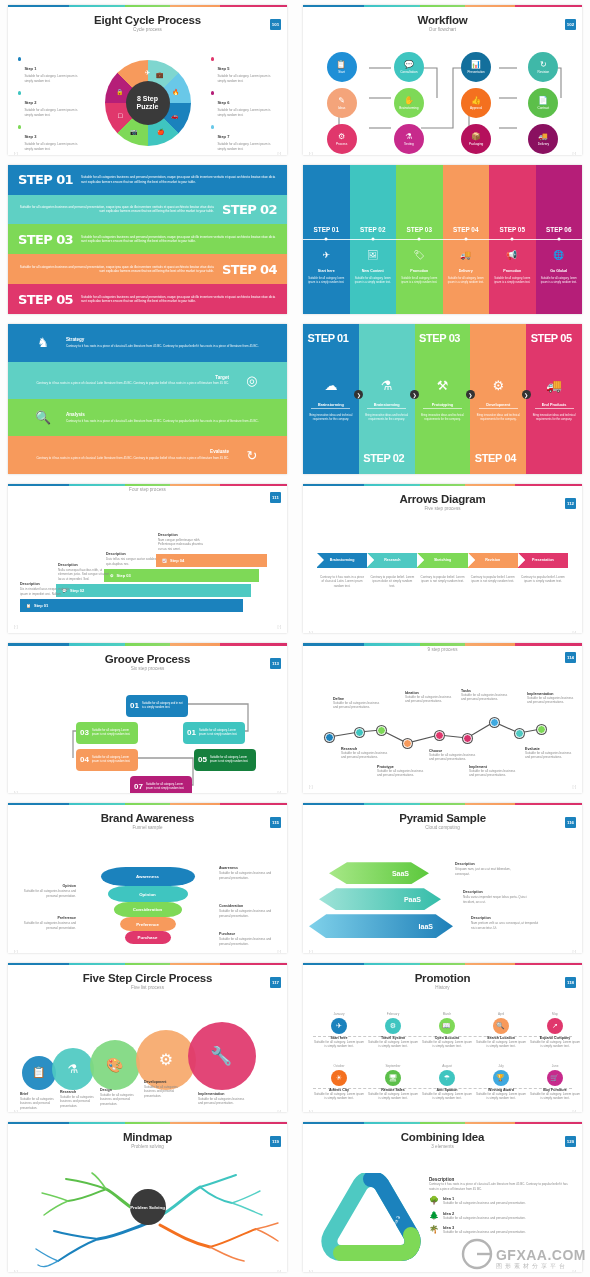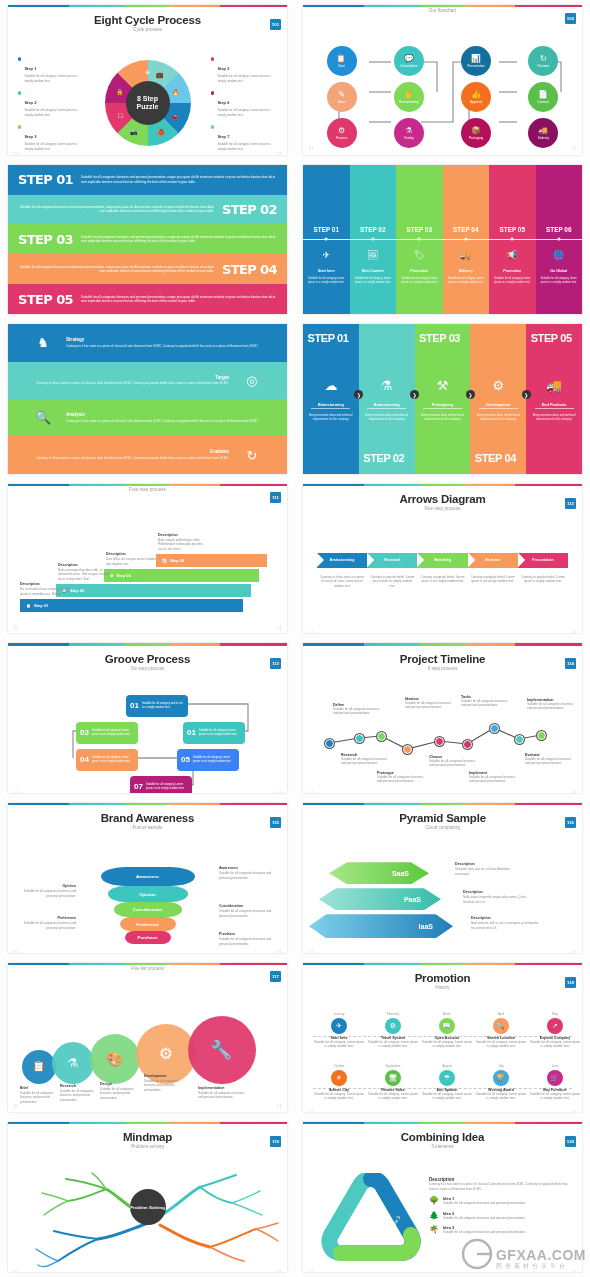--- a/index.html
+++ b/index.html
@@ -157,20 +157,21 @@
         <div class="pgr">[·]</div>
       </div>
     </div>
   </div>
 
   <div class="cell">
     <div class="slide">
       <div class="gbar"></div>
       <div class="sbody">
         <div class="badge">102</div>
+        <div class="title">Workflow</div>
         <div class="subtitle">Our flowchart</div>
         <svg style="position:absolute;top:38px;left:18px;width:260px;height:95px">
           <g stroke="#8a8a8a" stroke-width="1.1" fill="none">
             <path d="M48 16 H70"></path>
               <path d="M100 16 H116 V46"></path>
             <path d="M48 46 H70"></path>
               <path d="M30 46 H18 V76"></path>
             <path d="M48 76 H70"></path>
               <path d="M100 76 H132 V16 H148"></path>
             <path d="M178 16 H196"></path>
@@ -494,40 +495,39 @@
             <span class="gtxt">Suitable for all category. Lorem ipsum is not simply random text.</span>
           </div>
         <div class="gbox" style="background:#7ed957;left:68px;top:69px">
           <span class="gnum">03</span>
             <span class="gtxt">Suitable for all category. Lorem ipsum is not simply random text.</span>
           </div>
         <div class="gbox" style="background:#f79a5c;left:68px;top:96px">
           <span class="gnum">04</span>
             <span class="gtxt">Suitable for all category. Lorem ipsum is not simply random text.</span>
           </div>
-        <div class="gbox" style="background:#3b82f6;left:169px;top:96px">
+        <div class="gbox" style="background:#15803d;left:186px;top:96px">
           <span class="gnum">05</span>
             <span class="gtxt">Suitable for all category. Lorem ipsum is not simply random text.</span>
           </div>
         <div class="gbox" style="background:#b51e78;left:122px;top:123px">
           <span class="gnum">07</span>
             <span class="gtxt">Suitable for all category. Lorem ipsum is not simply random text.</span>
           </div>
         <div class="pgl">[·]</div>
         <div class="pgr">[·]</div>
       </div>
     </div>
   </div>
 
   <div class="cell">
     <div class="slide">
       <div class="gbar"></div>
       <div class="sbody">
         <div class="badge">114</div>
-        <div class="title">Project Timeline</div>
         <div class="subtitle">9 step process</div>
         <svg style="position:absolute;top:70px;left:16px;width:260px;height:45px">
           <polyline points="10,20 40,15 62,13 88,26 120,18 148,21 175,5 200,16 222,12" fill="none" stroke="#555" stroke-width="1.2"></polyline>
         </svg>
         <div class="tlnode" style="left:22px;top:86px;background:#1b82bd"></div>
         <div class="tlnode" style="left:52px;top:81px;background:#3fc5c0"></div>
         <div class="tlnode" style="left:74px;top:79px;background:#7ed957"></div>
         <div class="tlnode" style="left:100px;top:92px;background:#f79a5c"></div>
         <div class="tlnode" style="left:132px;top:84px;background:#e0376c"></div>
         <div class="tlnode" style="left:160px;top:87px;background:#d6336c"></div>
@@ -656,20 +656,21 @@
         <div class="pgr">[·]</div>
       </div>
     </div>
   </div>
 
   <div class="cell">
     <div class="slide">
       <div class="gbar"></div>
       <div class="sbody">
         <div class="badge">117</div>
+        <div class="title">Five Step Circle Process</div>
         <div class="subtitle">Five list process</div>
         <div class="cstep" style="left:14px;top:84px;width:34px;height:34px;background:#2b8fc4;font-size:11px">
             <span>📋</span>
           </div>
         <div class="cstep" style="left:44px;top:76px;width:42px;height:42px;background:#4ec9c2;opacity:.92;font-size:12px">
             <span>⚗</span>
           </div>
         <div class="cstep" style="left:82px;top:68px;width:50px;height:50px;background:#7ed97f;opacity:.92;font-size:14px">
             <span>🎨</span>
           </div>

